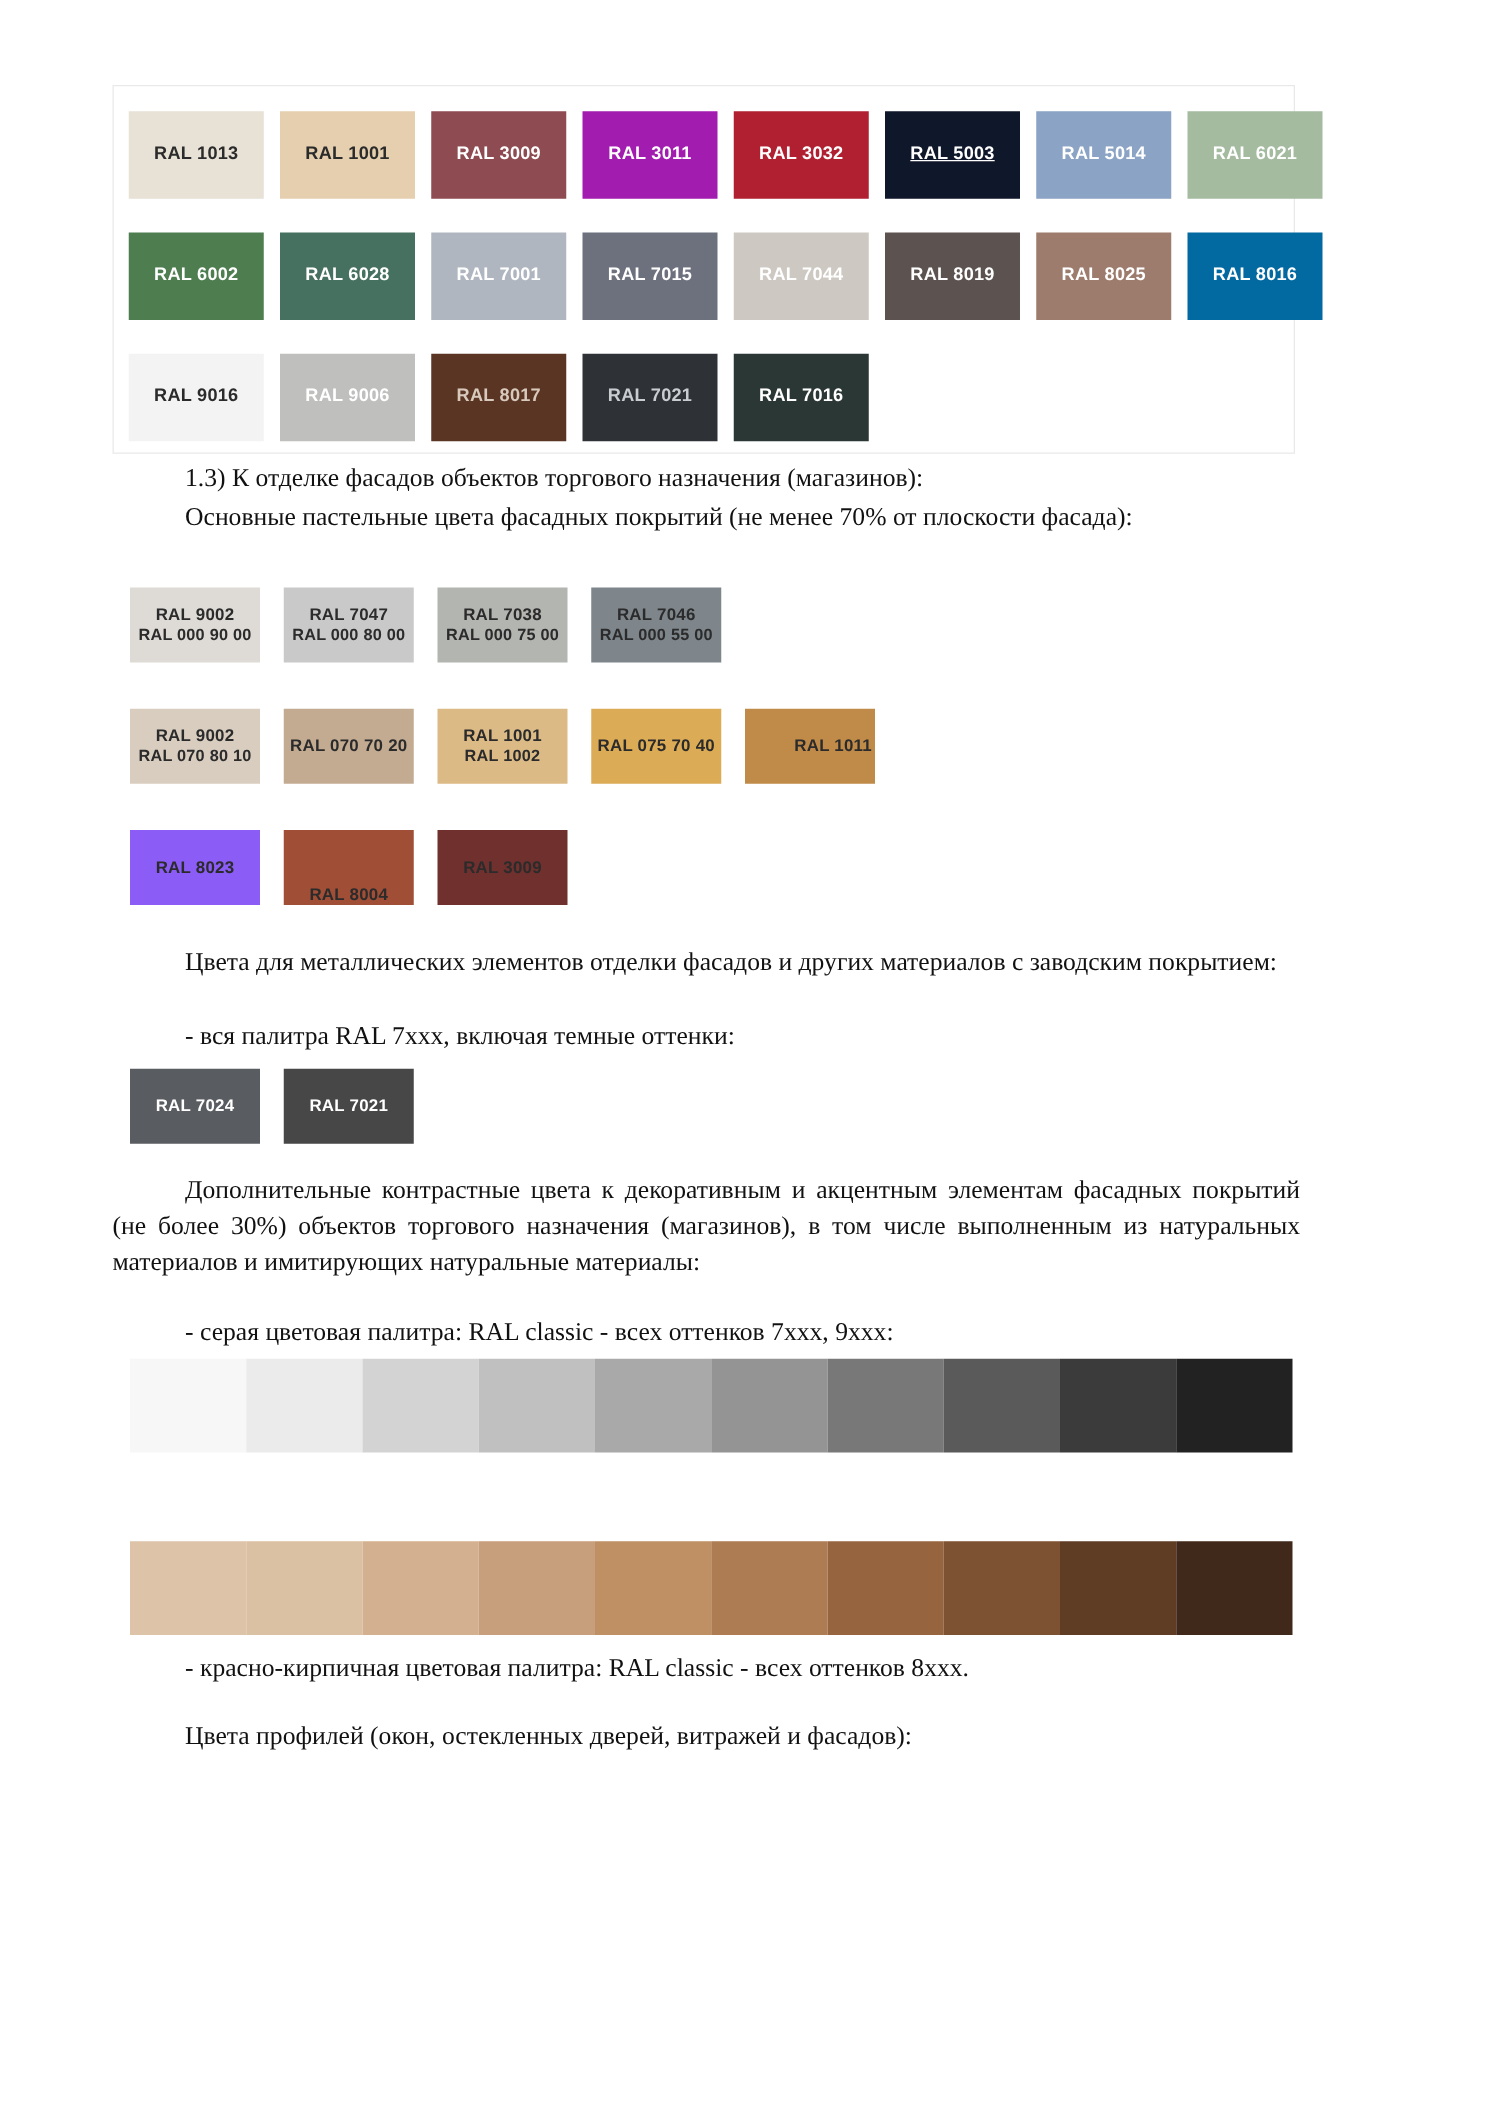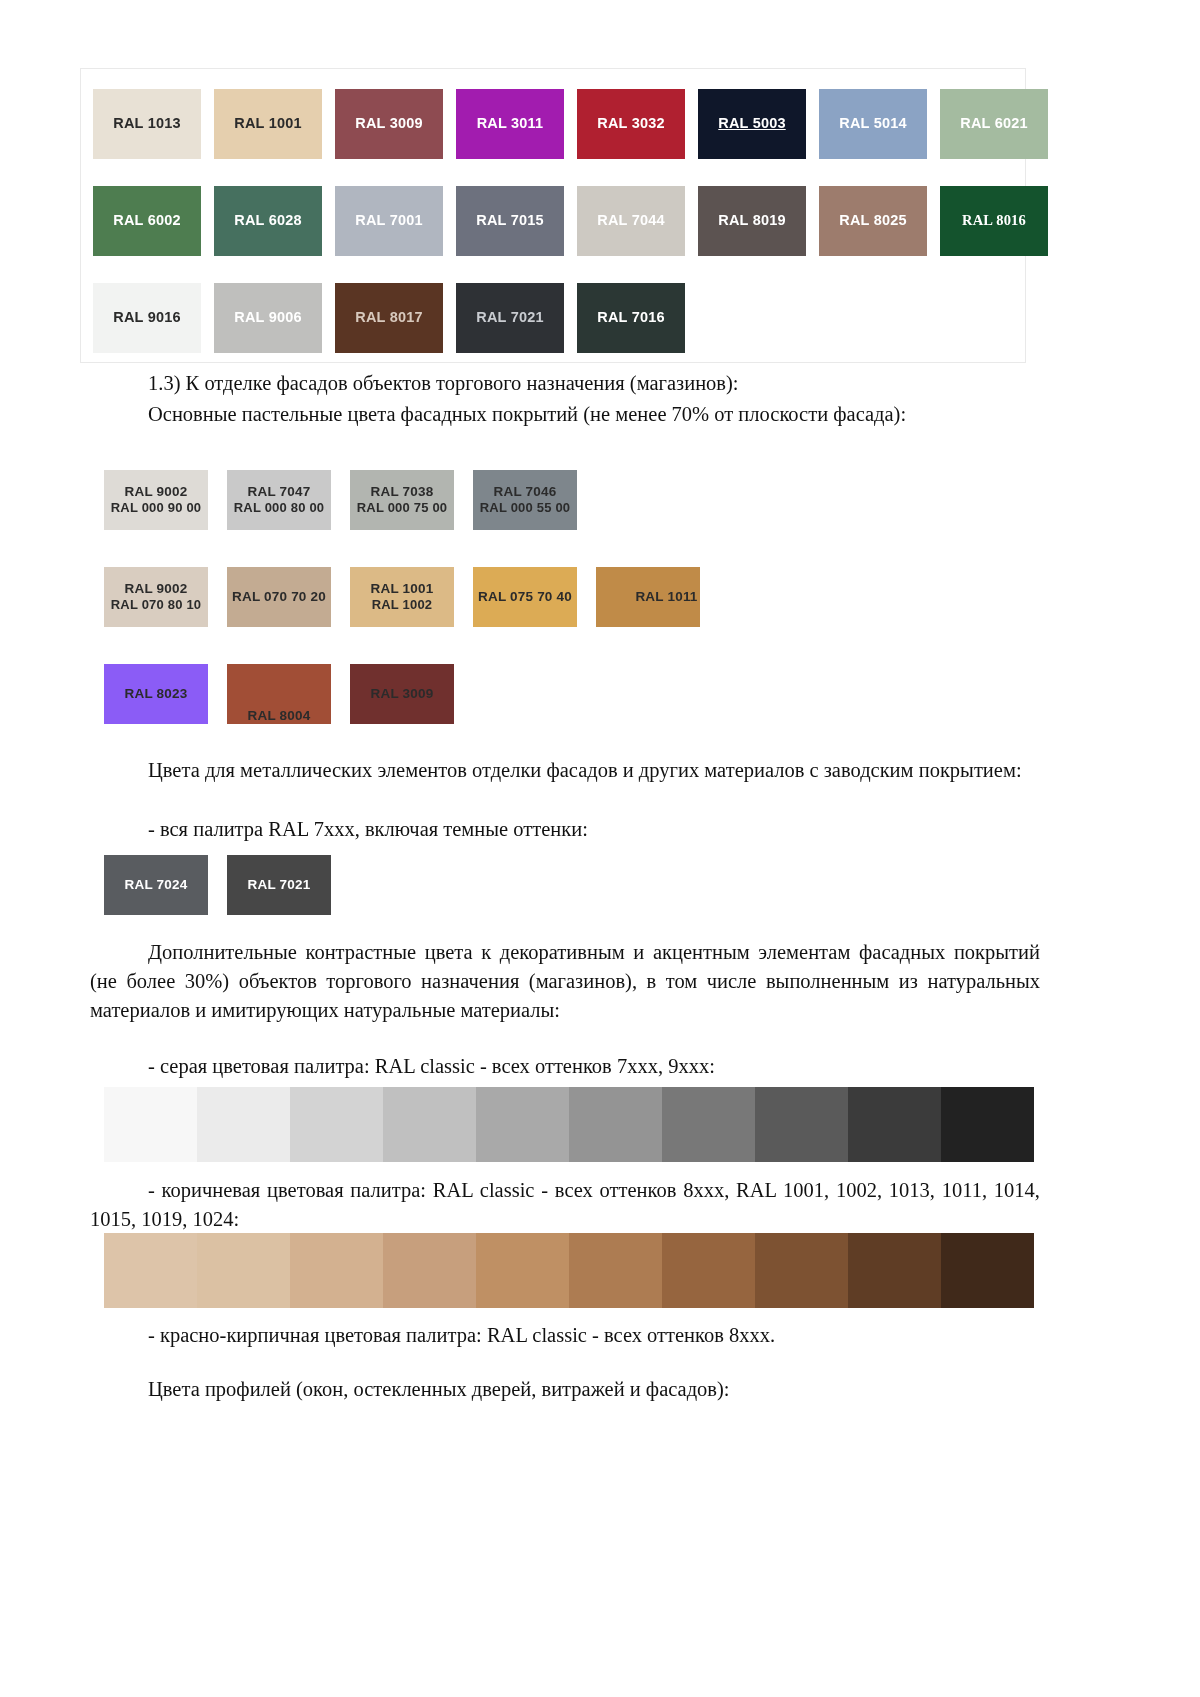--- a/index.html
+++ b/index.html
@@ -62,21 +62,21 @@
     font-family: "Liberation Sans", sans-serif;
     font-weight: bold;
     letter-spacing: 0.2px;
     line-height: 1.18;
     text-align: center;
     overflow: hidden;
   }
 
   
   #grid-main {
-    left: 80px;
+    left: 90px;
     top: 68px;
     width: 944px;
     height: 293px;
   }
   #grid-main .swatch-row { position: absolute; left: 12px; }
   #grid-main .swatch {
     width: 108px;
     height: 70px;
     margin-right: 13px;
     font-size: 14.5px;
@@ -181,21 +181,21 @@
         </div>
         <div class="swatch" style="background: rgb(205, 201, 194); color: rgb(255, 255, 255);">
           <span class="l1">RAL 7044</span>
         </div>
         <div class="swatch" style="background: rgb(92, 83, 81); color: rgb(255, 255, 255);">
           <span class="l1">RAL 8019</span>
         </div>
         <div class="swatch" style="background: rgb(157, 124, 109); color: rgb(255, 255, 255);">
           <span class="l1">RAL 8025</span>
         </div>
-        <div class="swatch" style="background: #14532d; color: rgb(255, 255, 255); font-family: Liberation Serif, serif;">
+        <div class="swatch" style="background: #0369a1; color: rgb(255, 255, 255);">
           <span class="l1">RAL 8016</span>
         </div>
       </div>
     <div class="swatch-row r3">
         <div class="swatch" style="background: rgb(242, 243, 242); color: rgb(43, 43, 43);">
           <span class="l1">RAL 9016</span>
         </div>
         <div class="swatch" style="background: rgb(191, 191, 189); color: rgb(255, 255, 255);">
           <span class="l1">RAL 9006</span>
         </div>
@@ -302,23 +302,20 @@
       <div class="cell" style="background: rgb(211, 211, 211);"></div>
       <div class="cell" style="background: rgb(192, 192, 192);"></div>
       <div class="cell" style="background: rgb(169, 169, 169);"></div>
       <div class="cell" style="background: rgb(148, 148, 148);"></div>
       <div class="cell" style="background: rgb(120, 120, 120);"></div>
       <div class="cell" style="background: rgb(90, 90, 90);"></div>
       <div class="cell" style="background: rgb(59, 59, 59);"></div>
       <div class="cell" style="background: rgb(34, 34, 34);"></div>
     </div>
 
-  <div class="block-text" style="top:1176px;">
-    <p class="para indent">- коричневая цветовая палитра: RAL classic - всех оттенков 8ххх, RAL 1001, 1002, 1013, 1011, 1014, 1015, 1019, 1024:</p>
-  </div>
 
   <div class="ramp" id="ramp-brown">
       <div class="cell" style="background: rgb(221, 196, 169);"></div>
       <div class="cell" style="background: rgb(219, 193, 163);"></div>
       <div class="cell" style="background: rgb(211, 177, 144);"></div>
       <div class="cell" style="background: rgb(199, 159, 125);"></div>
       <div class="cell" style="background: rgb(191, 144, 100);"></div>
       <div class="cell" style="background: rgb(173, 124, 82);"></div>
       <div class="cell" style="background: rgb(150, 101, 63);"></div>
       <div class="cell" style="background: rgb(125, 82, 50);"></div>

